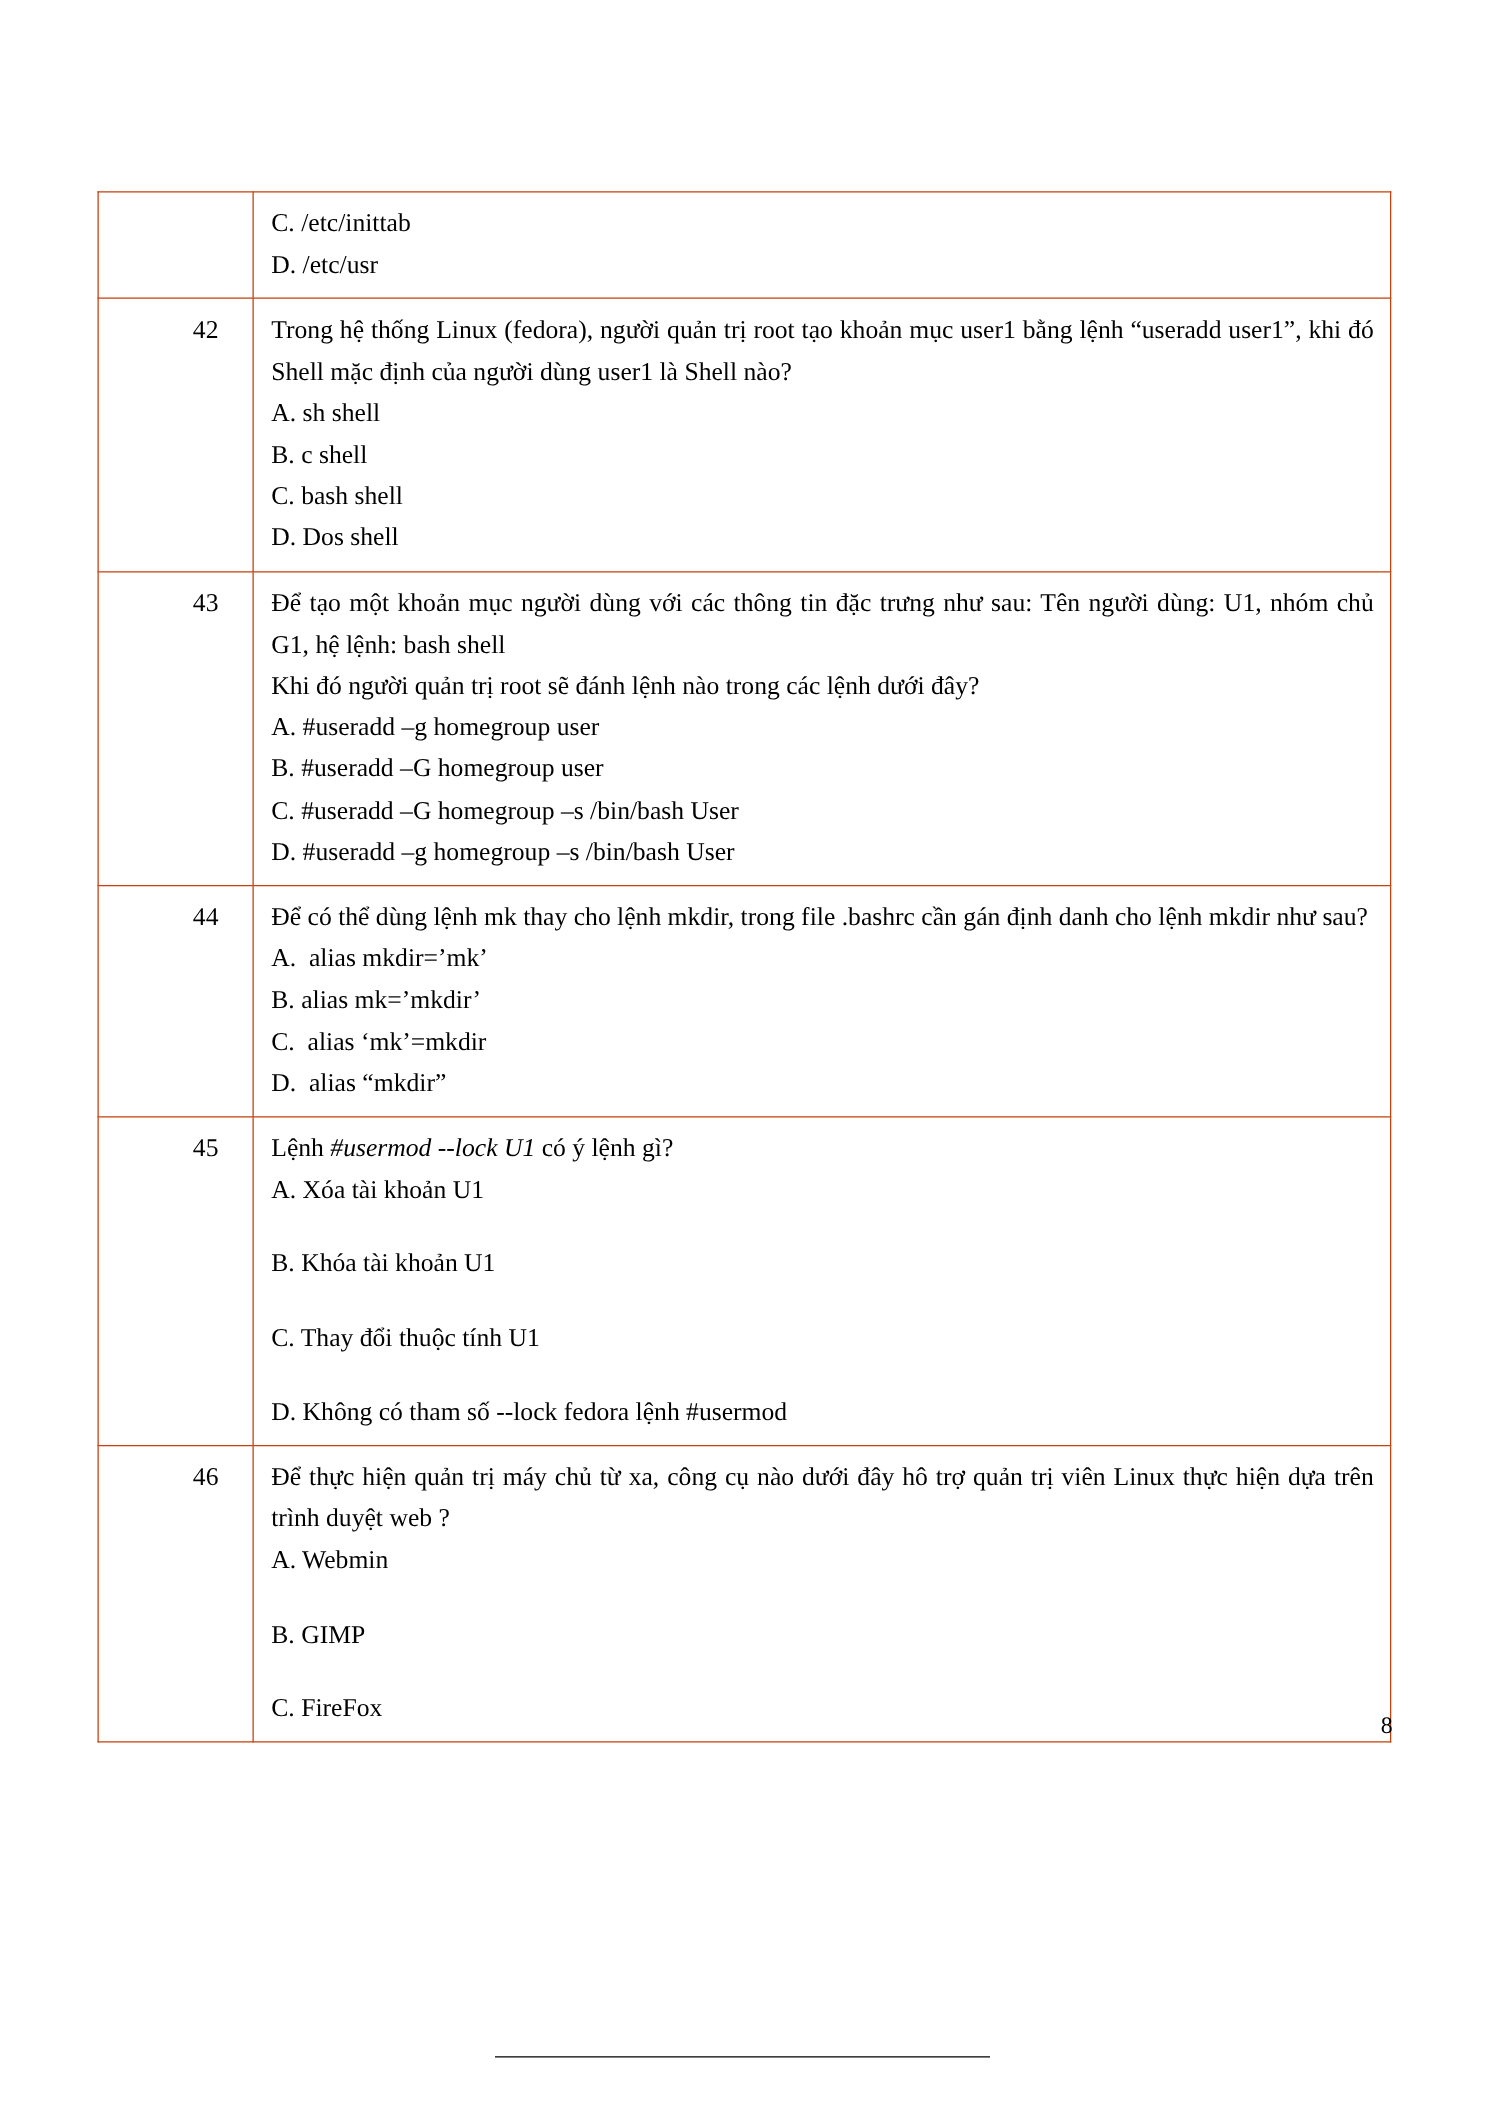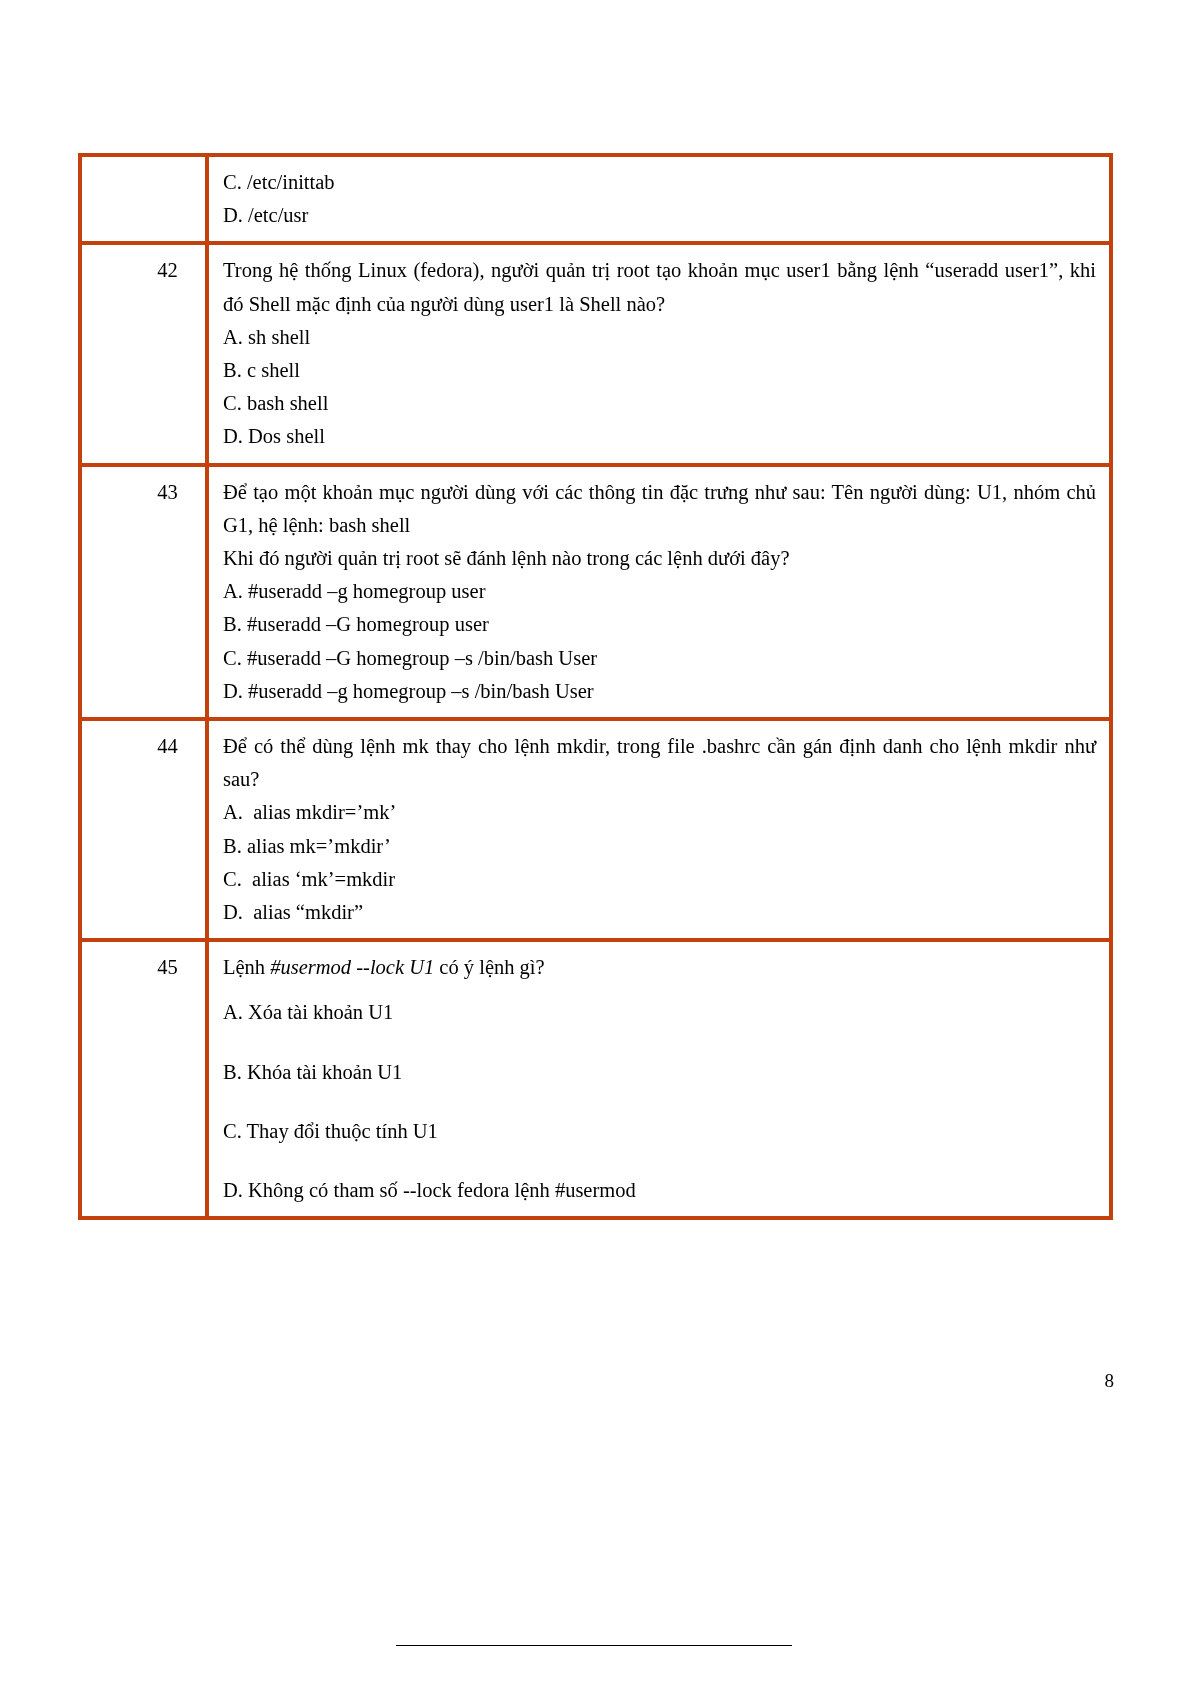--- a/index.html
+++ b/index.html
@@ -24,21 +24,21 @@
   }
   .doc-table {
     position: absolute;
     left: 78px;
     top: 153px;
     width: 1035px;
     border-collapse: collapse;
     table-layout: fixed;
   }
   .doc-table td {
-    border: 4px solid #c2410c;
+    border: 1px solid #c2410c;
     vertical-align: top;
     padding: 0;
   }
   td.num-cell {
     width: 75px;
     text-align: center;
     font-size: 20.5px;
     line-height: 1.62;
     padding-top: 9px;
     padding-bottom: 8px;
@@ -60,21 +60,20 @@
   .opt {
     line-height: 1.62;
     margin: 0;
     text-align: left;
     white-space: pre-wrap;
   }
   .opt.spaced {
     margin-top: 26px;
   }
   .opt.spaced-first {
-    margin-top: 12px;
   }
   em {
   }
   .page-number {
     position: absolute;
     right: 77px;
     top: 1371px;
     font-size: 19px;
     line-height: 1;
   }
@@ -140,18 +139,27 @@
         <td class="num-cell">45</td>
         <td class="body-cell">
           <p class="q-stem nojustify"><span>Lệnh </span><em>#usermod  --lock U1</em><span> có ý lệnh gì?</span></p>
           <p class="opt spaced-first">A. Xóa tài khoản U1</p>
           <p class="opt spaced">B. Khóa tài khoản U1</p>
           <p class="opt spaced">C. Thay đổi thuộc tính U1</p>
           <p class="opt spaced">D. Không có tham số --lock fedora lệnh #usermod</p>
         </td>
       </tr>
 
+      <tr>
+        <td class="num-cell">46</td>
+        <td class="body-cell">
+          <p class="q-stem">Để thực hiện quản trị máy chủ từ xa, công cụ nào dưới đây hô trợ quản trị viên Linux thực hiện dựa trên trình duyệt web ?</p>
+          <p class="opt spaced-first">A. Webmin</p>
+          <p class="opt spaced">B. GIMP</p>
+          <p class="opt spaced">C. FireFox</p>
+        </td>
+      </tr>
     </tbody>
   </table>
 
   <div class="page-number">8</div>
   <div class="footer-rule"></div>
 </div>
 
 </body></html>

